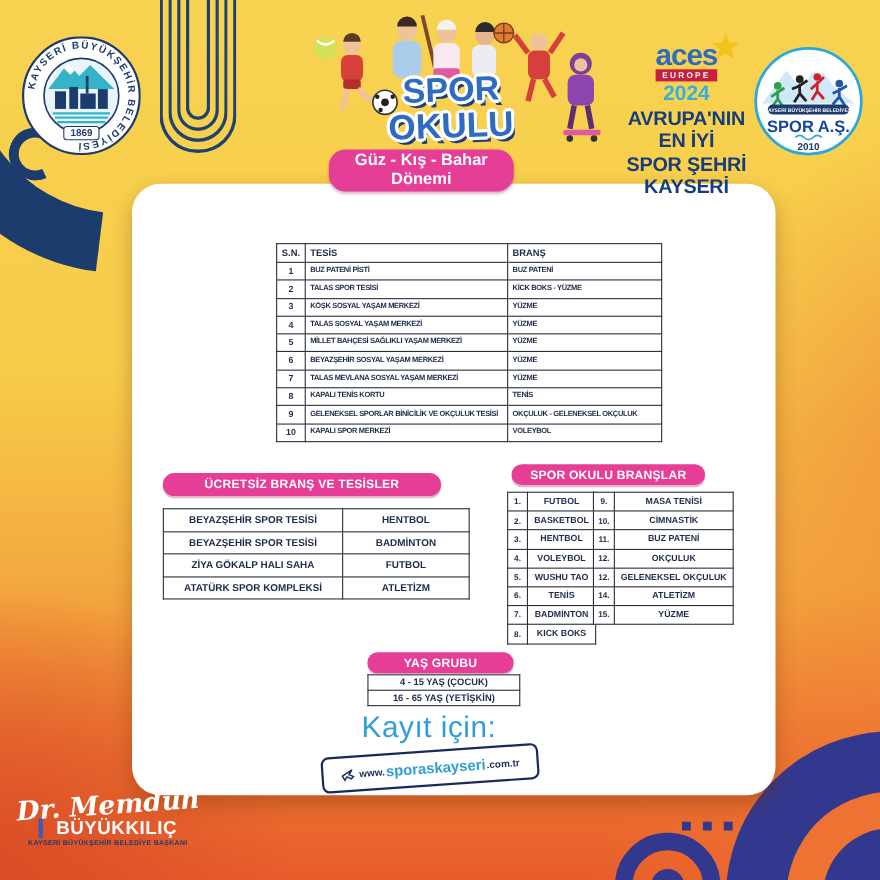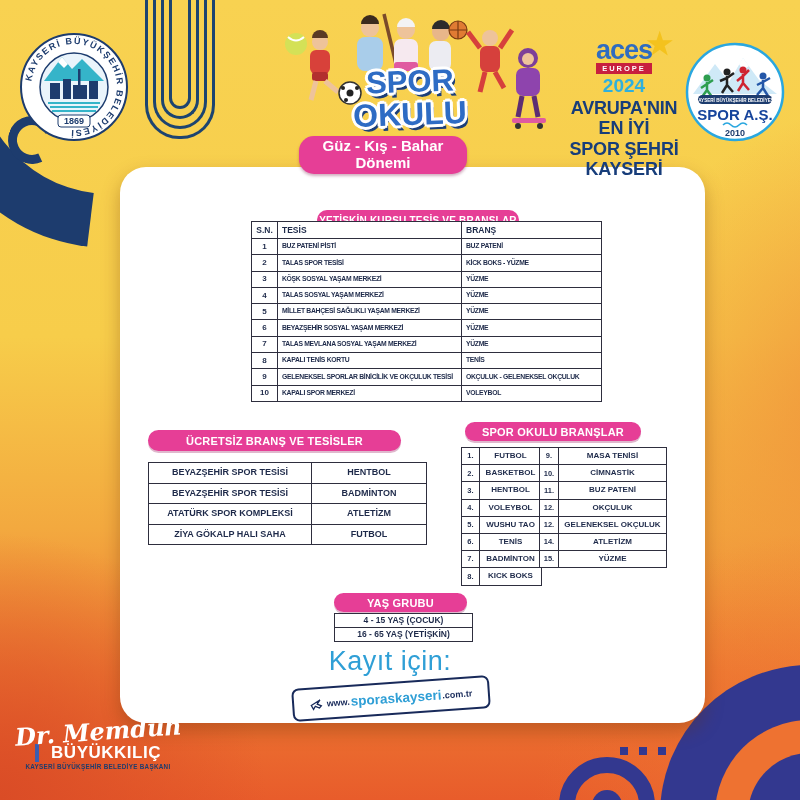--- a/index.html
+++ b/index.html
@@ -215,21 +215,20 @@
       <rect x="13" y="53" width="74" height="9" rx="4.5" fill="#1d3c6e"></rect>
       <text x="50" y="59.5" text-anchor="middle" font-size="4.6" font-weight="bold" fill="#ffffff">KAYSERİ BÜYÜKŞEHİR BELEDİYESİ</text>
       <text x="50" y="78" text-anchor="middle" font-size="15" font-weight="bold" fill="#16449c">SPOR A.Ş.</text>
       <path d="M38,83 q4,-4 8,0 q4,4 8,0 q4,-4 8,0" stroke="#2aa7df" stroke-width="1.6" fill="none"></path>
       <text x="50" y="94" text-anchor="middle" font-size="9" font-weight="bold" fill="#1d3c6e">2010</text>
     </svg>
   </div>
 
   <div class="abs card"></div>
 
-  <div class="abs pinkhead" style="left:317px;top:210px;width:202px;height:20px;font-size:10px;">YETİŞKİN KURSU TESİS VE BRANŞLAR</div>
   <table class="t1">
     <tbody>
         <tr>
       <th class="c0" style="width:25px;">S.N.</th>
       <th style="width:179px;">TESİS</th>
       <th style="width:135px;margin-left:20px;">BRANŞ</th>
     </tr>
     <tr>
           <td class="c0">1</td>
           <td>BUZ PATENİ PİSTİ</td>
@@ -288,26 +287,26 @@
     <tbody>
         <tr>
           <td style="width:162px;">BEYAZŞEHİR SPOR TESİSİ</td>
           <td style="width:114px;">HENTBOL</td>
         </tr>
     <tr>
           <td>BEYAZŞEHİR SPOR TESİSİ</td>
           <td>BADMİNTON</td>
         </tr>
     <tr>
+          <td>ZİYA GÖKALP HALI SAHA</td>
+          <td>FUTBOL</td>
+        </tr>
+    <tr>
           <td>ATATÜRK SPOR KOMPLEKSİ</td>
           <td>ATLETİZM</td>
-        </tr>
-    <tr>
-          <td>ZİYA GÖKALP HALI SAHA</td>
-          <td>FUTBOL</td>
         </tr>
   </tbody>
     </table>
 
   <div class="abs pinkhead" style="left:465px;top:422px;width:176px;height:19px;font-size:11px;">SPOR OKULU BRANŞLAR</div>
   <table class="t3L">
     <tbody>
         <tr>
           <td class="n" style="width:17px;">1.</td>
           <td style="width:61px;">FUTBOL</td>

